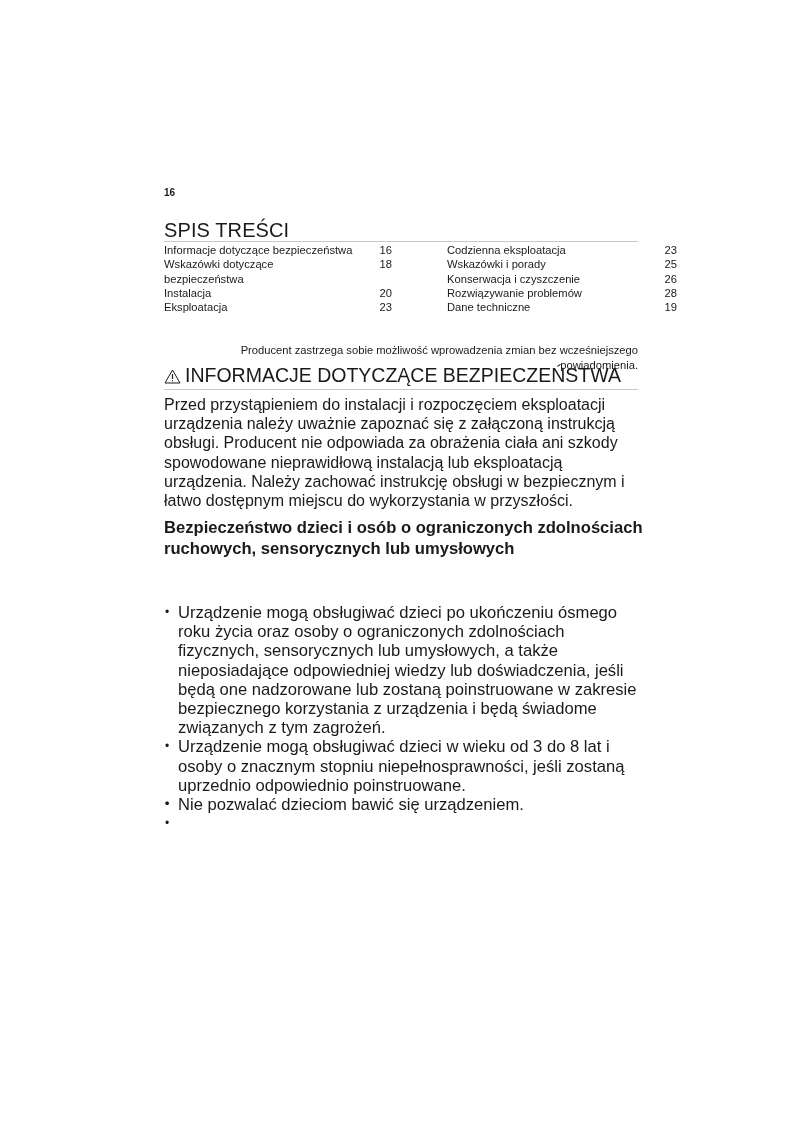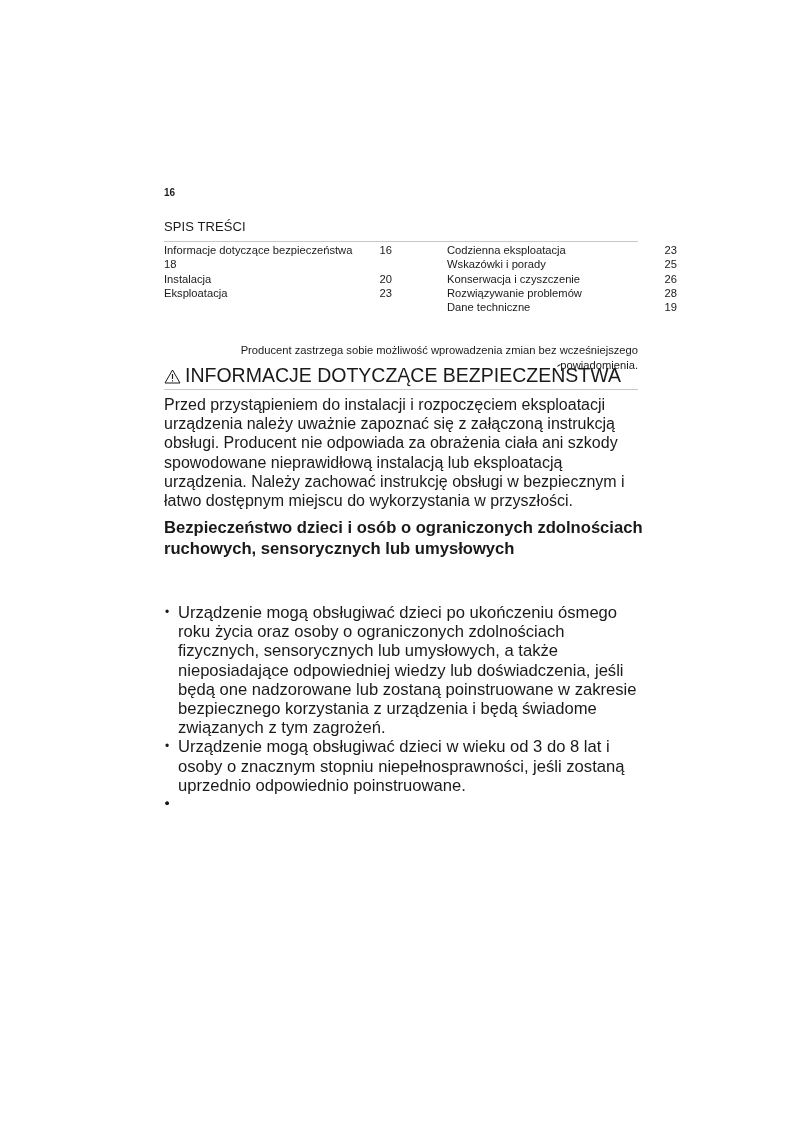--- a/index.html
+++ b/index.html
@@ -25,21 +25,21 @@
       position: absolute;
       top: 187px;
       left: 0;
       font-size: 10px;
       font-weight: bold;
     }
     .toc-title {
       position: absolute;
       top: 219px;
       left: 0;
-      font-size: 13px;
+      font-size: 20px;
       font-weight: normal;
       letter-spacing: 0.1px;
       margin: 0;
     }
     .toc-rule {
       position: absolute;
       top: 241px;
       left: 0;
       width: 474px;
       height: 1px;
@@ -148,20 +148,21 @@
 
   <h2 class="toc-title">SPIS TREŚCI</h2>
   <div class="toc-rule"></div>
 
   <div class="toc-col left">
     <div class="toc-row">
       <span class="label">Informacje dotyczące bezpieczeństwa</span>
       <span class="page">16</span>
     </div>
     <div class="toc-row wrap">
+      <span class="label">Wskazówki dotyczące bezpieczeństwa</span>
       <span class="page">18</span>
     </div>
     <div class="toc-row">
       <span class="label">Instalacja</span>
       <span class="page">20</span>
     </div>
     <div class="toc-row">
       <span class="label">Eksploatacja</span>
       <span class="page">23</span>
     </div>
@@ -213,19 +214,20 @@
     </li>
     <li>
       <span class="dot">•</span>
       <span>Urządzenie mogą obsługiwać dzieci w wieku od 3 do 8 lat i osoby o znacznym stopniu niepełnosprawności, jeśli zostaną uprzednio odpowiednio poinstruowane.</span>
     </li>
     <li>
       <span class="dot">•</span>
     </li>
     <li>
       <span class="dot">•</span>
+      <span>Nie pozwalać dzieciom bawić się urządzeniem.</span>
     </li>
     <li>
       <span class="dot">•</span>
     </li>
   </ul>
 
 </div>
 
 </body></html>

